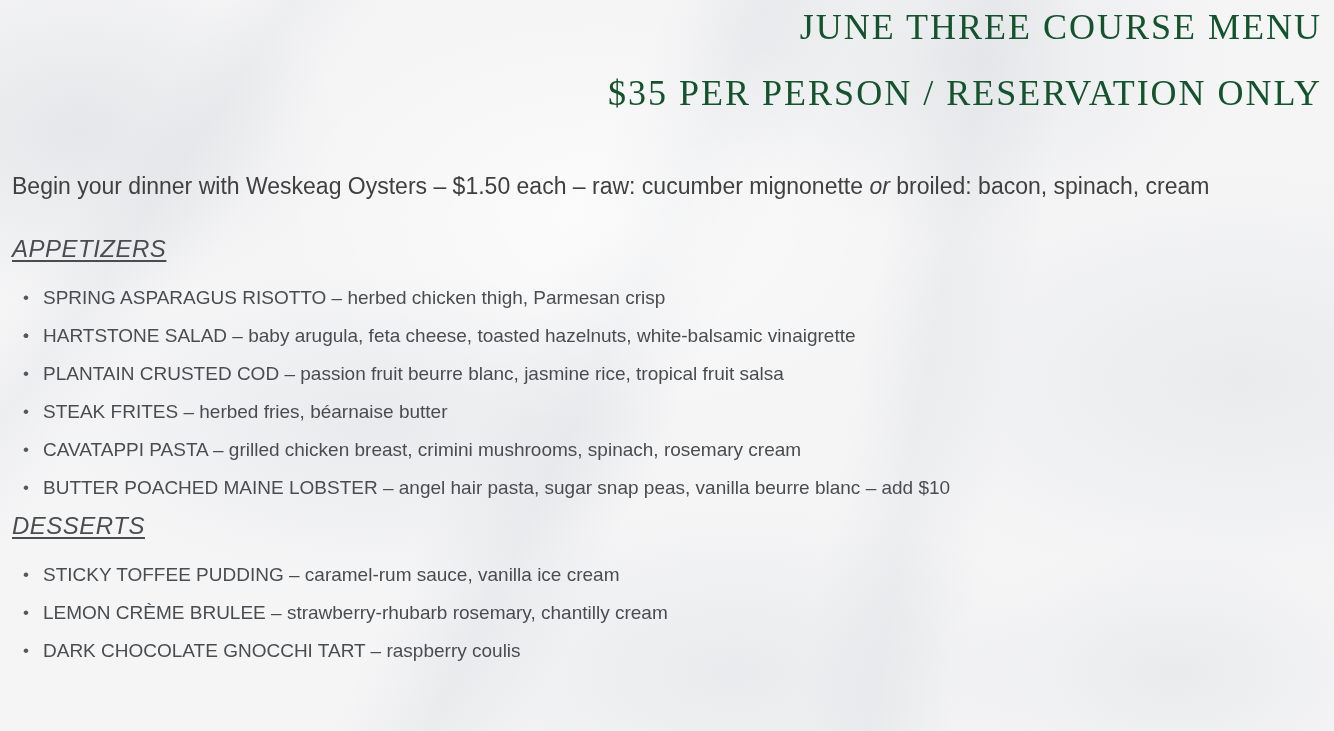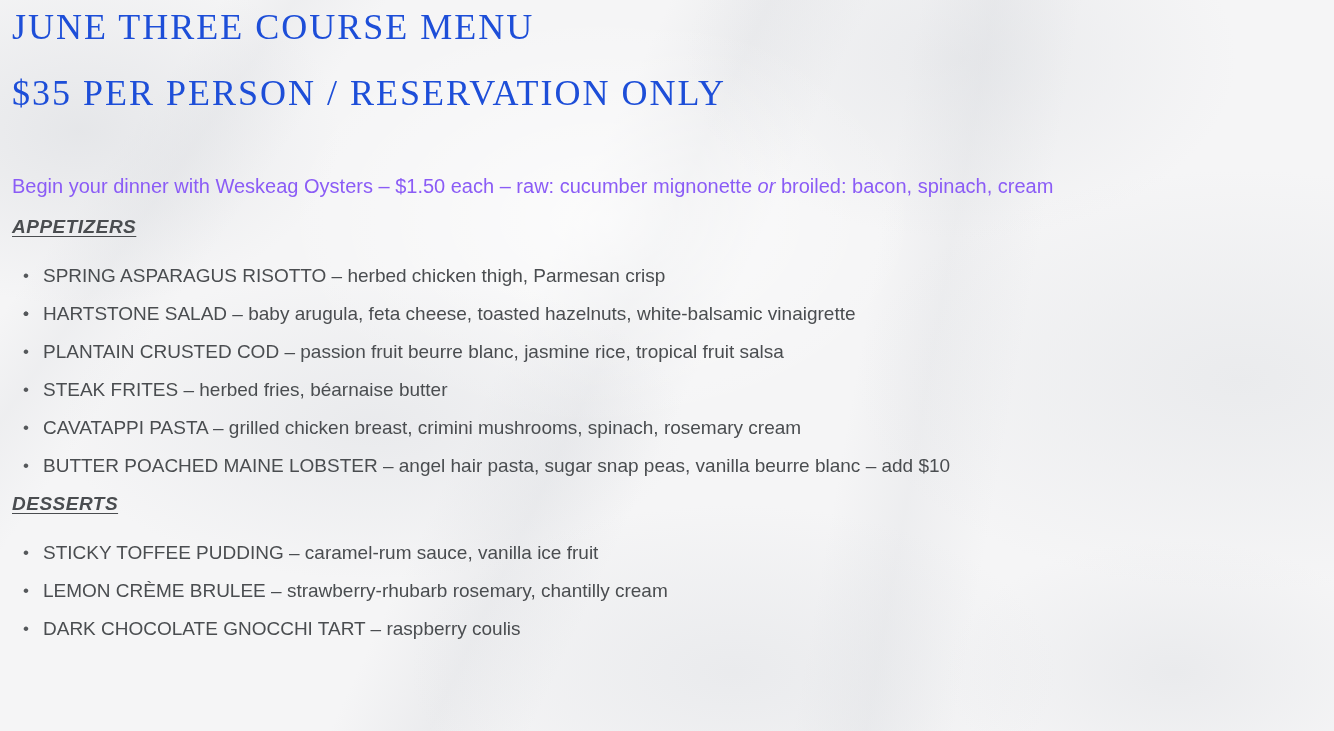--- a/index.html
+++ b/index.html
@@ -28,41 +28,41 @@
 
   .page {
     width: 100%;
     height: 100%;
     padding: 6px 12px 0 12px;
   }
 
   .title, .subtitle {
     font-family: "Liberation Serif", serif;
     font-weight: 400;
-    color: #1d4ed8;
-    text-align: left;
+    color: #14532d;
+    text-align: right;
     font-size: 36px;
     line-height: 42px;
     letter-spacing: 2px;
   }
   .title    { margin: 0 0 24px 0; }
   .subtitle { margin: 0 0 60px 0; }
 
   .intro {
-    font-size: 20px;
+    font-size: 23px;
     line-height: 24px;
-    margin: 0 0 17px 0;
-    color: #8b5cf6;
+    margin: 0 0 39px 0;
+    color: #404040;
   }
   .intro em { font-style: italic; }
 
   .section-heading {
-    font-size: 19px;
+    font-size: 24px;
     line-height: 24px;
-    font-weight: 700;
+    font-weight: 400;
     font-style: italic;
     text-decoration: underline;
     text-underline-offset: 3px;
     letter-spacing: 0.5px;
     color: #4a4d50;
     margin: 12px 0 25px 0;
   }
 
   ul.menu-list {
     list-style: none;
@@ -106,18 +106,18 @@
         <li><span class="bullet">•</span><span>HARTSTONE SALAD – baby arugula, feta cheese, toasted hazelnuts, white-balsamic vinaigrette</span></li>
       </ul>
       <ul class="menu-list">
         <li><span class="bullet">•</span><span>PLANTAIN CRUSTED COD – passion fruit beurre blanc, jasmine rice, tropical fruit salsa</span></li>
         <li><span class="bullet">•</span><span>STEAK FRITES – herbed fries, béarnaise butter</span></li>
         <li><span class="bullet">•</span><span>CAVATAPPI PASTA – grilled chicken breast, crimini mushrooms, spinach, rosemary cream</span></li>
         <li><span class="bullet">•</span><span>BUTTER POACHED MAINE LOBSTER – angel hair pasta, sugar snap peas, vanilla beurre blanc – add $10</span></li>
       </ul>
       <h3 class="section-heading">DESSERTS</h3>
       <ul class="menu-list">
-        <li><span class="bullet">•</span><span>STICKY TOFFEE PUDDING – caramel-rum sauce, vanilla ice fruit</span></li>
+        <li><span class="bullet">•</span><span>STICKY TOFFEE PUDDING – caramel-rum sauce, vanilla ice cream</span></li>
         <li><span class="bullet">•</span><span>LEMON CRÈME BRULEE – strawberry-rhubarb rosemary, chantilly cream</span></li>
         <li><span class="bullet">•</span><span>DARK CHOCOLATE GNOCCHI TART – raspberry coulis</span></li>
       </ul>
     </div>
 </div>
 
 </body></html>

